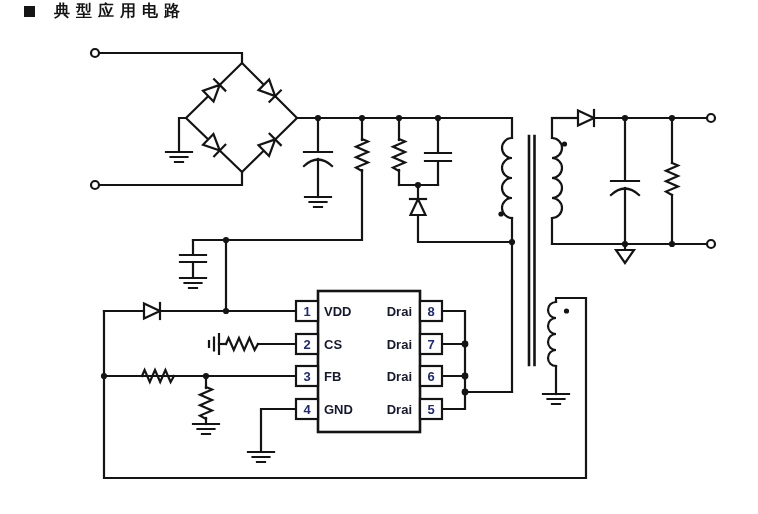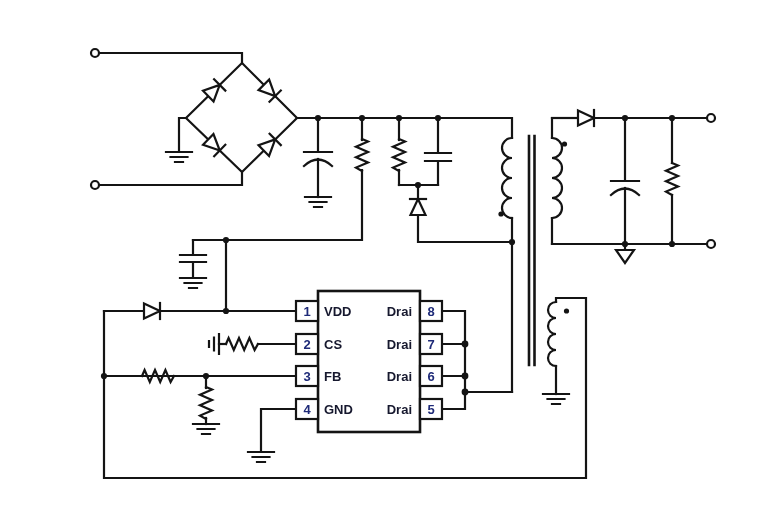--- a/index.html
+++ b/index.html
@@ -18,20 +18,24 @@
   .icbody{fill:#ffffff;stroke:var(--wire,#141414);stroke-width:2.6;}
   .pinbox{fill:#ffffff;stroke:var(--wire,#141414);stroke-width:2.2;}
   .pinnum{fill:var(--num,#1e2a78);font-size:13px;font-weight:bold;text-anchor:middle;}
   .pinlbl{fill:var(--lbl,#16182e);font-size:13px;font-weight:bold;}
 </style>
 </head>
 <body>
 
 <div id="page">
 
+  <div id="title-row">
+    <div id="title-square"></div>
+    <div id="title-text">典型应用电路</div>
+  </div>
 
   <svg width="758" height="514" viewBox="0 0 758 514">
 
     <defs>
       <g id="gnd">
         <path d="M-13,0 H13 M-8.5,5 H8.5 M-4,10 H4"></path>
       </g>
       <g id="gnd-left">
         <path d="M0,-10 V10 M-5,-6.5 V6.5 M-10,-3 V3"></path>
       </g>

